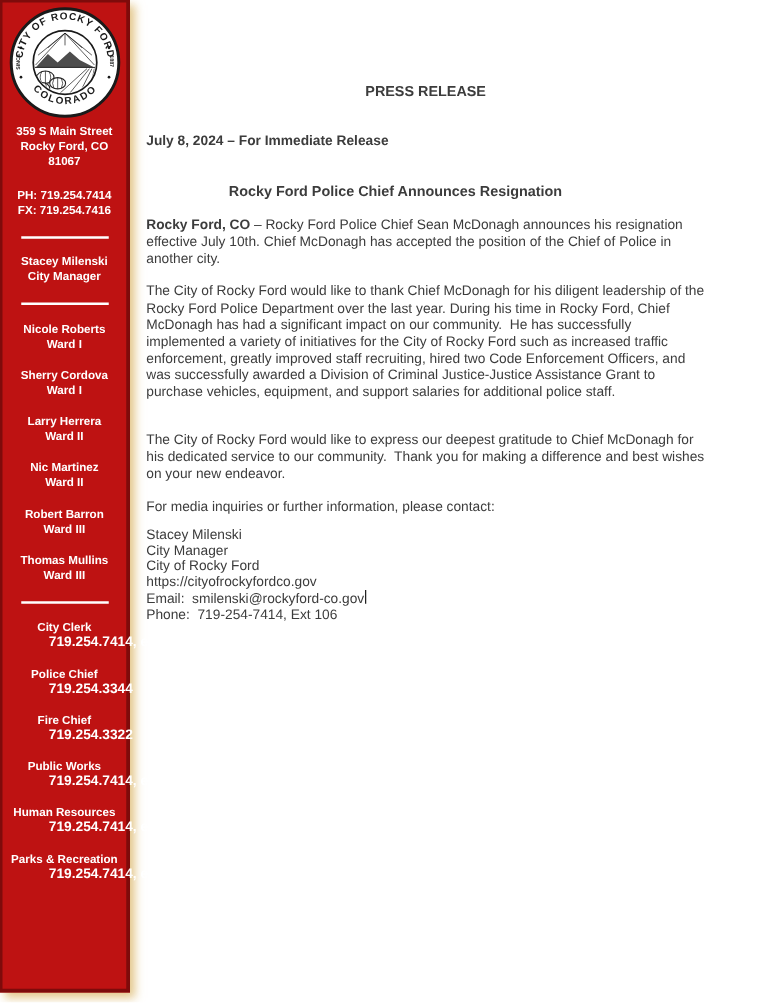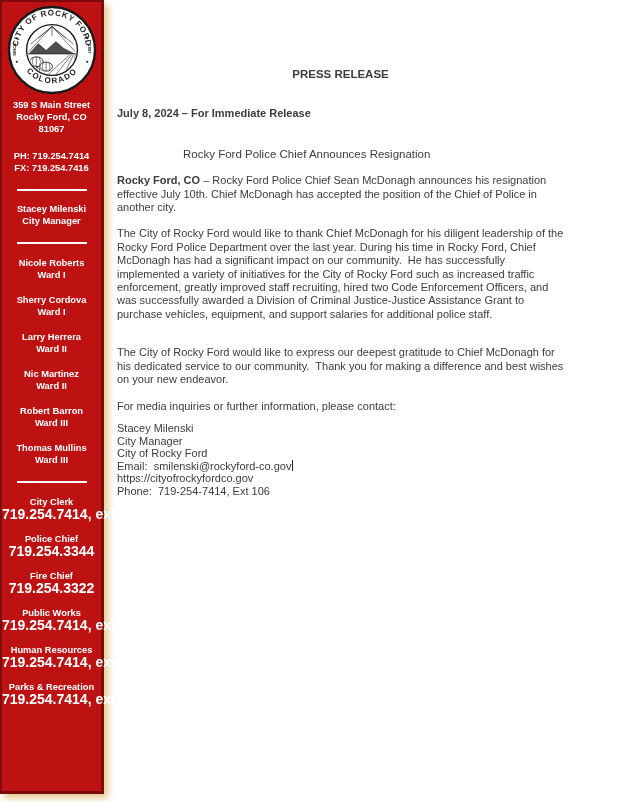--- a/index.html
+++ b/index.html
@@ -16,30 +16,30 @@
     box-shadow:4px 4px 7px rgba(213,170,80,0.65);
     color:#ffffff; font-weight:bold; text-align:center;
     font-size:9.3px; line-height:12px;
   }
   .seal { width:90px; height:90px; margin:3px auto 0; display:block; }
   .sb-address { margin-top:4px; }
   .sb-phones  { margin-top:15px; }
   .sb-divider { width:70px; height:2px; background:#ffffff; margin:15px auto 0; }
   .sb-manager { margin-top:12px; }
   .sb-entry   { margin-top:13px; }
-  .sb-num     { font-size:14px; white-space:nowrap; }
+  .sb-num     { font-size:11px; white-space:nowrap;padding-left:37px; }
 
   
   .content {
     position:absolute; left:117px; top:68px; width:447px;
     color:#3c3c3c; font-size:11px; line-height:13.4px;
   }
   .press-header { font-size:11.5px; font-weight:bold; text-align:center; margin:0 0 26px; }
   .dateline     { font-weight:bold; margin:0 0 27px; }
-  .headline     { font-size:11.5px; font-weight:normal; margin:0 0 13px; padding-left:66px; }
+  .headline     { font-size:11.5px; font-weight:bold; margin:0 0 13px; padding-left:66px; }
   .para         { margin:0 0 13px; }
   .para.tight   { margin-bottom:25px; }
   .lead-bold    { font-weight:bold; }
   .contact-block { line-height:12.6px; }
   .caret {
     display:inline-block; width:1px; height:11px; background:#222222;
     vertical-align:-1px; margin-left:1px;
   }
 </style>
 </head>
@@ -181,20 +181,20 @@
     <p class="para tight">The City of Rocky Ford would like to thank Chief McDonagh for his diligent leadership of the Rocky Ford Police Department over the last year. During his time in Rocky Ford, Chief McDonagh has had a significant impact on our community.&nbsp; He has successfully implemented a variety of initiatives for the City of Rocky Ford such as increased traffic enforcement, greatly improved staff recruiting, hired two Code Enforcement Officers, and was successfully awarded a Division of Criminal Justice-Justice Assistance Grant to purchase vehicles, equipment, and support salaries for additional police staff.</p>
 
     <p class="para">The City of Rocky Ford would like to express our deepest gratitude to Chief McDonagh for his dedicated service to our community.&nbsp; Thank you for making a difference and best wishes on your new endeavor.</p>
 
     <p class="para" style="margin-bottom:9px">For media inquiries or further information, please contact:</p>
 
     <div class="contact-block">
       <div>Stacey Milenski</div>
       <div>City Manager</div>
       <div>City of Rocky Ford</div>
+      <div>https://cityofrockyfordco.gov</div>
       <div><span>Email:&nbsp; </span><span>smilenski@rockyford-co.gov</span><span class="caret"></span></div>
-      <div>https://cityofrockyfordco.gov</div>
       <div>Phone:&nbsp; 719-254-7414, Ext 106</div>
     </div>
 
   </main>
 
 </div>
 
 </body></html>

